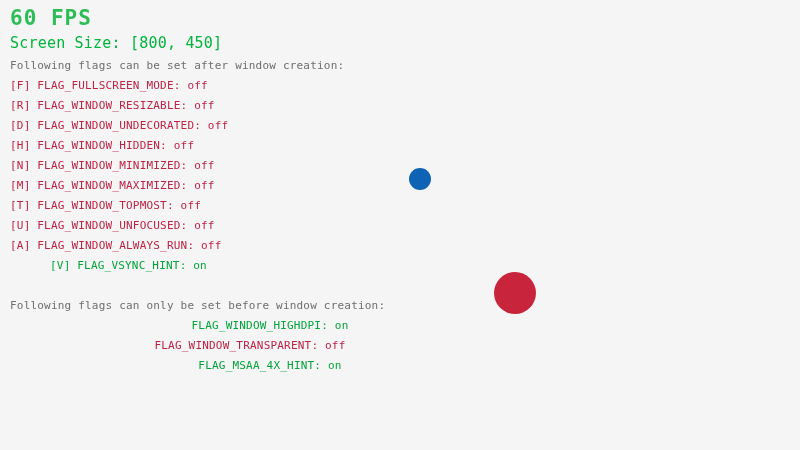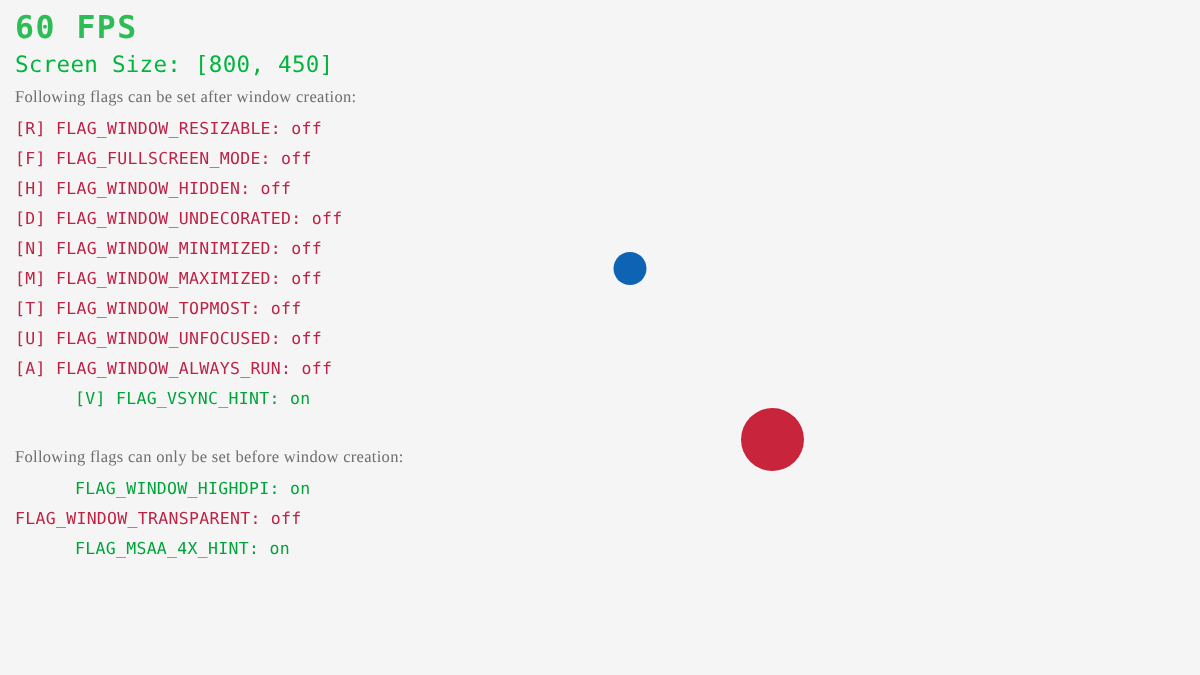--- a/index.html
+++ b/index.html
@@ -49,33 +49,32 @@
 
   
   .section-header {
     position: absolute;
     left: 10px;
     font-size: 11px;
     color: #6e6e6e;
     line-height: 13px;
     letter-spacing: 0.2px;
     white-space: pre;
-    font-family: Liberation Serif, serif;
   }
   #header-after  { top: 59px; }
   #header-before { top: 299px; }
 
   
   .flag-list {
     position: absolute;
     left: 10px;
     width: 480px;
   }
   #flags-after  { top: 79px; }
-  #flags-before { top: 319px; }
+  #flags-before { top: 319px; text-align: center; }
 
   .flag-row {
     height: 20px;
     line-height: 13px;
     font-size: 11px;
     white-space: pre;
     letter-spacing: 0.2px;
   }
   .flag-row .flag-text {
     white-space: pre;
@@ -100,24 +99,24 @@
 
 <div id="app" style="background: rgb(245, 245, 245);">
 
   <div class="fps">60 FPS</div>
 
   <div class="screen-size">Screen Size: [800, 450]</div>
 
   <div class="section-header" id="header-after">Following flags can be set after window creation:</div>
 
   <div class="flag-list" id="flags-after">
+      <div class="flag-row state-off"><span class="flag-text">[F] FLAG_FULLSCREEN_MODE: off</span></div>
       <div class="flag-row state-off"><span class="flag-text">[R] FLAG_WINDOW_RESIZABLE: off</span></div>
-      <div class="flag-row state-off"><span class="flag-text">[F] FLAG_FULLSCREEN_MODE: off</span></div>
+      <div class="flag-row state-off"><span class="flag-text">[D] FLAG_WINDOW_UNDECORATED: off</span></div>
       <div class="flag-row state-off"><span class="flag-text">[H] FLAG_WINDOW_HIDDEN: off</span></div>
-      <div class="flag-row state-off"><span class="flag-text">[D] FLAG_WINDOW_UNDECORATED: off</span></div>
       <div class="flag-row state-off"><span class="flag-text">[N] FLAG_WINDOW_MINIMIZED: off</span></div>
       <div class="flag-row state-off"><span class="flag-text">[M] FLAG_WINDOW_MAXIMIZED: off</span></div>
       <div class="flag-row state-off"><span class="flag-text">[T] FLAG_WINDOW_TOPMOST: off</span></div>
       <div class="flag-row state-off"><span class="flag-text">[U] FLAG_WINDOW_UNFOCUSED: off</span></div>
       <div class="flag-row state-off"><span class="flag-text">[A] FLAG_WINDOW_ALWAYS_RUN: off</span></div>
       <div class="flag-row state-on"><span class="flag-text">[V] FLAG_VSYNC_HINT: on</span></div>
     </div>
 
   <div class="section-header" id="header-before">Following flags can only be set before window creation:</div>
 

